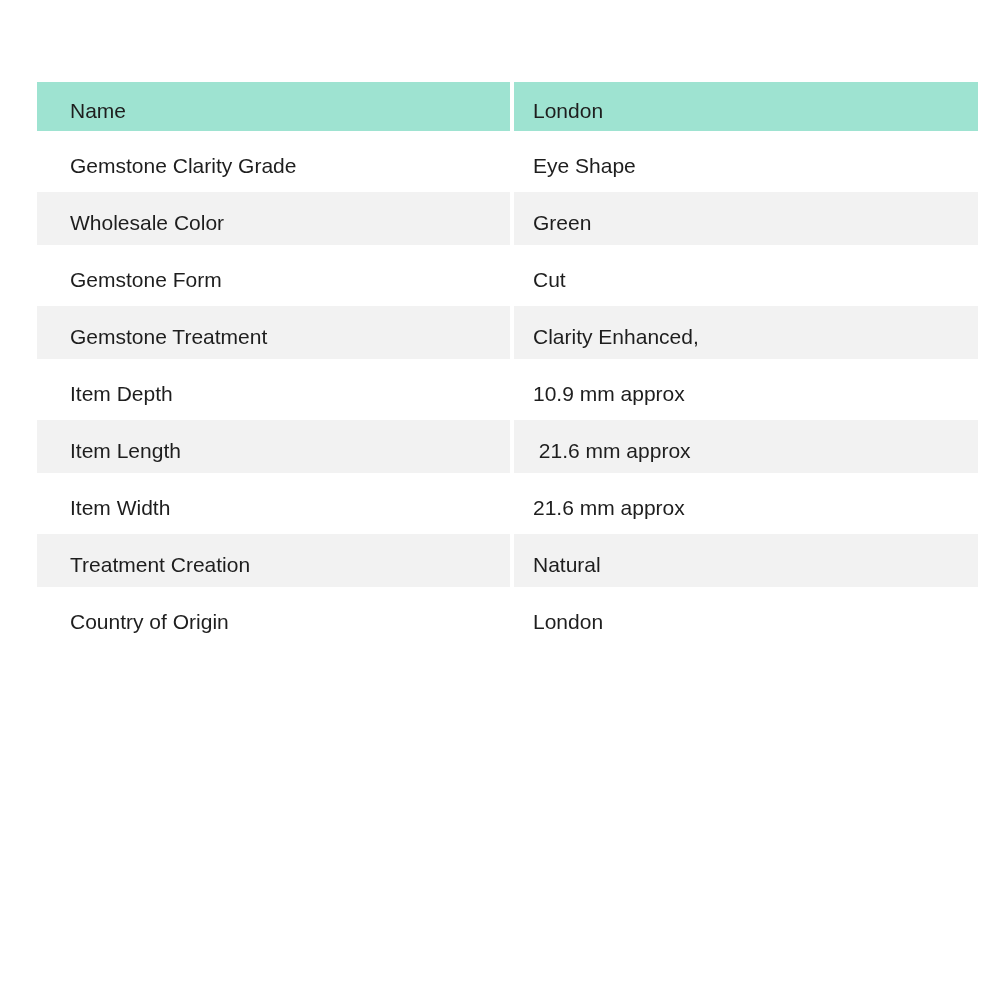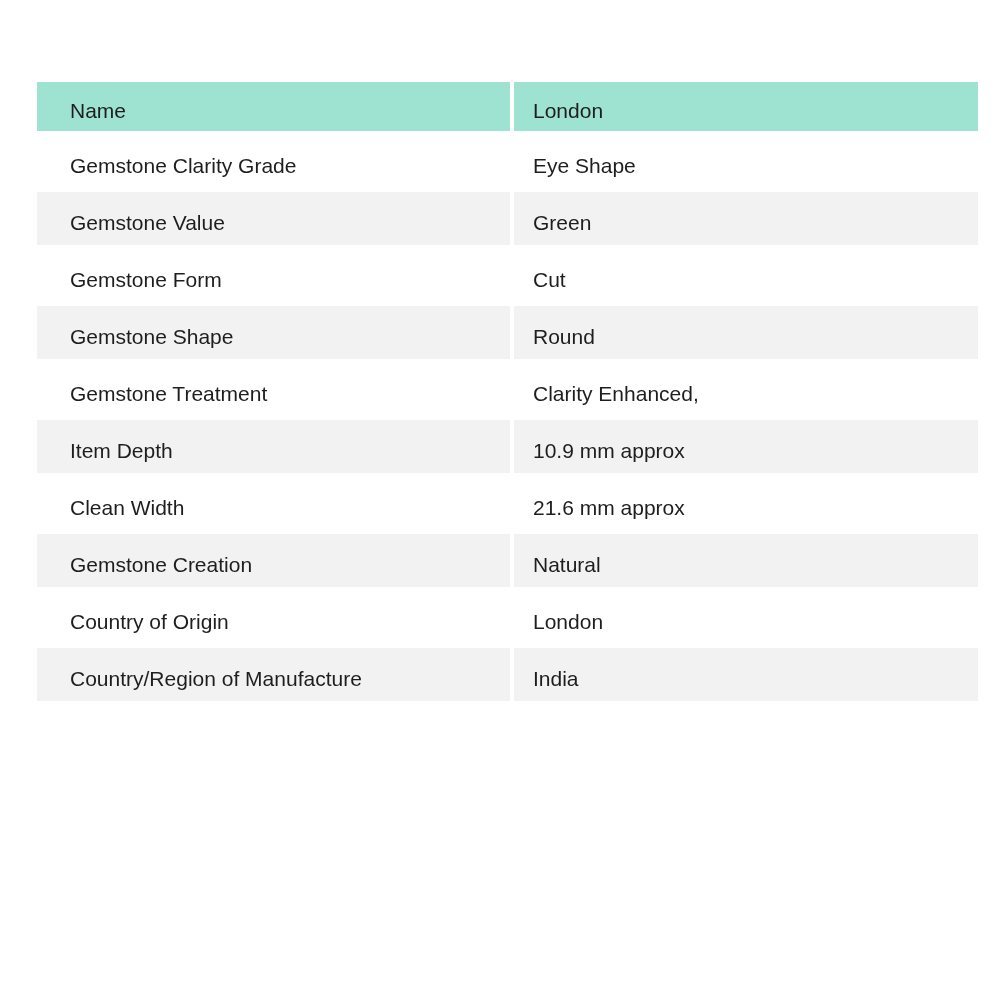--- a/index.html
+++ b/index.html
@@ -73,50 +73,46 @@
         <th class="col-name">Name</th>
         <th class="col-value">London</th>
       </tr>
     </thead>
     <tbody>
       <tr>
         <td class="col-name">Gemstone Clarity Grade</td>
         <td class="col-value">Eye Shape</td>
       </tr>
       <tr>
-        <td class="col-name">Gemstone Value</td>
+        <td class="col-name">Wholesale Color</td>
         <td class="col-value">Green</td>
       </tr>
       <tr>
         <td class="col-name">Gemstone Form</td>
         <td class="col-value">Cut</td>
-      </tr>
-      <tr>
-        <td class="col-name">Gemstone Shape</td>
-        <td class="col-value">Round</td>
       </tr>
       <tr>
         <td class="col-name">Gemstone Treatment</td>
         <td class="col-value">Clarity Enhanced,</td>
       </tr>
       <tr>
         <td class="col-name">Item Depth</td>
         <td class="col-value">10.9 mm approx</td>
       </tr>
       <tr>
-        <td class="col-name">Clean Width</td>
+        <td class="col-name">Item Length</td>
+        <td class="col-value"> 21.6 mm approx</td>
+      </tr>
+      <tr>
+        <td class="col-name">Item Width</td>
         <td class="col-value">21.6 mm approx</td>
       </tr>
       <tr>
-        <td class="col-name">Gemstone Creation</td>
+        <td class="col-name">Treatment Creation</td>
         <td class="col-value">Natural</td>
       </tr>
       <tr>
         <td class="col-name">Country of Origin</td>
         <td class="col-value">London</td>
       </tr>
-      <tr>
-        <td class="col-name">Country/Region of Manufacture</td>
-        <td class="col-value">India</td>
-      </tr>
     </tbody>
   </table>
 </div>
 
 </body></html>

